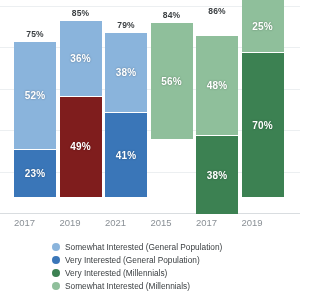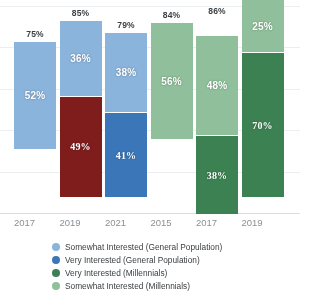--- a/index.html
+++ b/index.html
@@ -86,21 +86,20 @@
     font-size: 10px;
     font-weight: bold;
     color: #ffffff;
     letter-spacing: 0.1px;
     white-space: nowrap;
     text-shadow: 0 0 2px rgba(0,0,0,0.35);
   }
 
   .seg-divider {
     border-top: 1.5px solid #ffffff;
-    font-family: Liberation Serif, serif;
   }
 
   
   #x-axis {
     position: absolute;
     left: 0;
     top: 213px;
     width: 300px;
     height: 24px;
   }
@@ -158,20 +157,23 @@
         <div class="gridline" style="top: 165.6px;"></div>
         <div class="gridline axis-line" style="top: 207px;"></div>
       </div>
     <div id="bars-layer">
         <div class="bar-group" style="left: 14px; height: 207px;">
           <div class="bar-total-label" style="bottom: 158.25px;">75%</div>
           <div class="bar-stack" style="height: 155.25px;">
             <div class="segment" style="height: 107.64px; background: rgb(138, 180, 220);">
               <span class="segment-label">52%</span>
             </div>
+            <div class="segment seg-divider" style="height: 47.61px; background: rgb(58, 118, 184);">
+              <span class="segment-label">23%</span>
+            </div>
           </div>
         </div>
         <div class="bar-group" style="left: 59.5px; height: 207px;">
           <div class="bar-total-label" style="bottom: 178.95px;">85%</div>
           <div class="bar-stack" style="height: 175.95px;">
             <div class="segment" style="height: 74.52px; background: rgb(138, 180, 220);">
               <span class="segment-label">36%</span>
             </div>
             <div class="segment seg-divider" style="height: 101.43px; background: #7f1d1d;">
               <span class="segment-label">49%</span>

